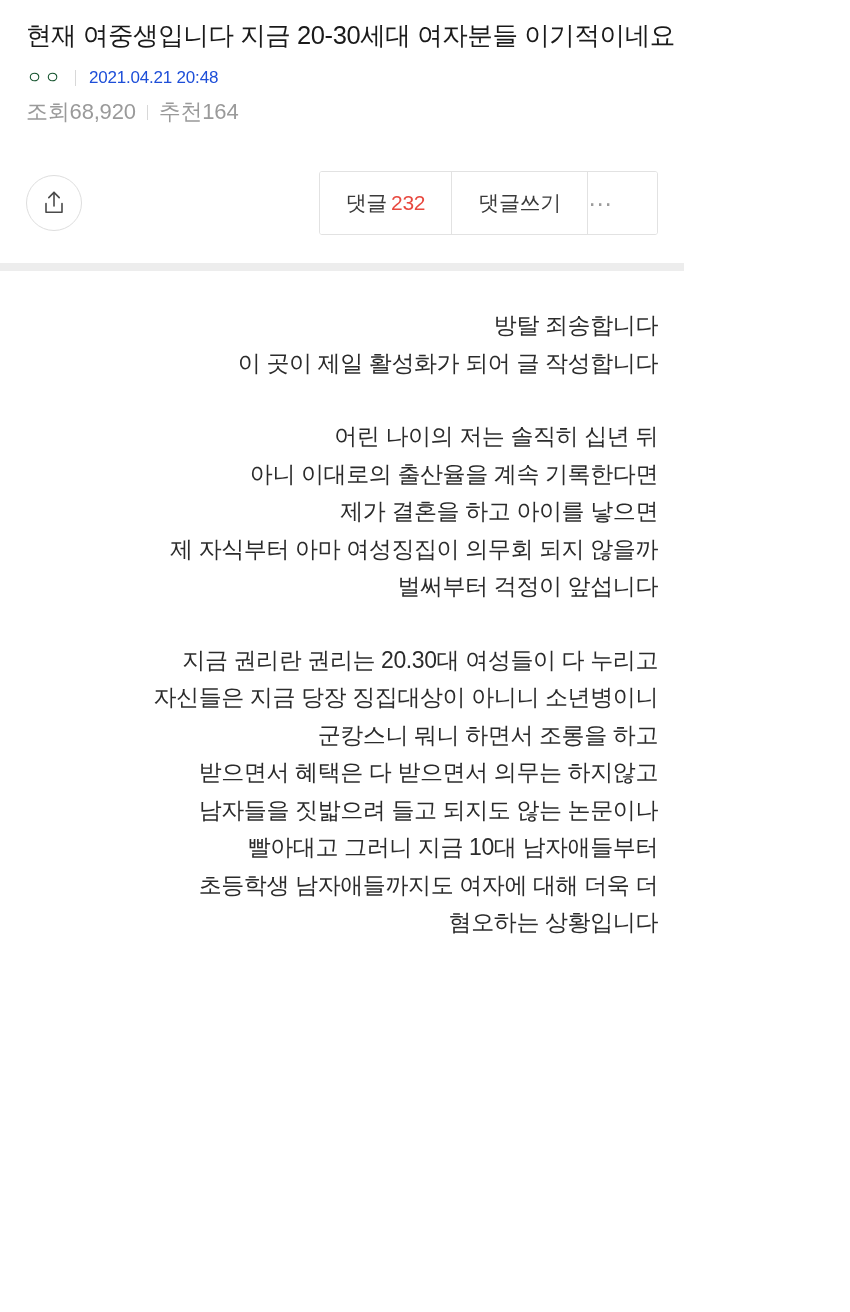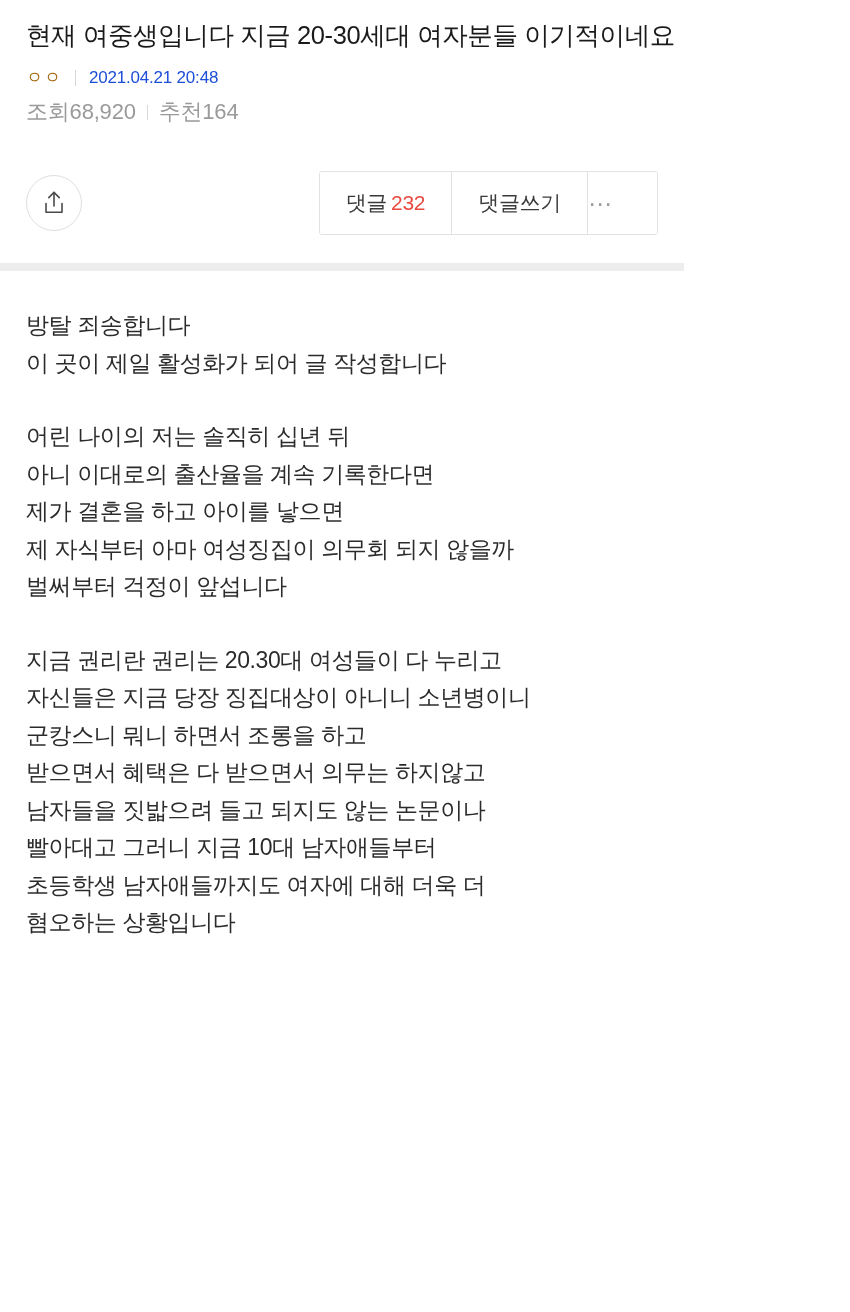--- a/index.html
+++ b/index.html
@@ -38,21 +38,21 @@
   }
   .meta-row {
     display: flex;
     align-items: center;
     font-size: 17px;
     color: #9a9a9a;
     letter-spacing: -0.2px;
     margin-bottom: 8px;
   }
   .meta-author {
-    color: #a16207;
+    color: #14532d;
     font-size: 17px;
     letter-spacing: 1px;
   }
   .meta-divider {
     display: inline-block;
     width: 1px;
     height: 16px;
     background: #d8d8d8;
     margin: 0 13px;
   }
@@ -139,20 +139,21 @@
     margin-top: 28px;
   }
 
   
   .post-body {
     padding: 36px 26px 0 26px;
     font-size: 23px;
     line-height: 1.63;
     color: #2b2b2b;
     letter-spacing: -0.4px;
+    text-align: right;
   }
   .post-body p {
     margin: 0;
     white-space: pre-wrap;
   }
   .post-body .blank {
     height: 36px;
   }
 </style>
 </head>

